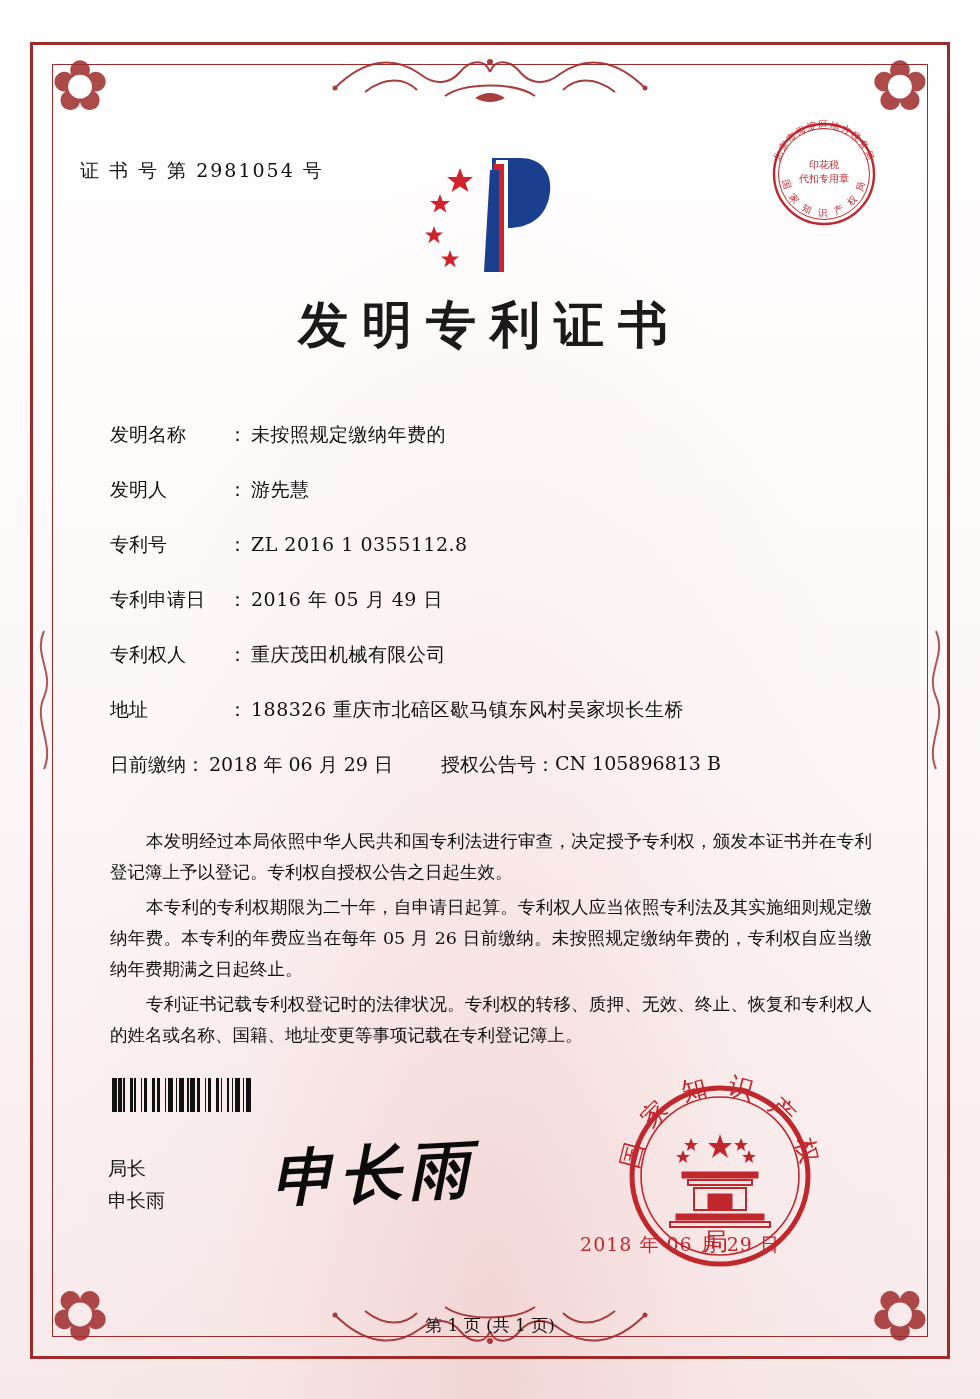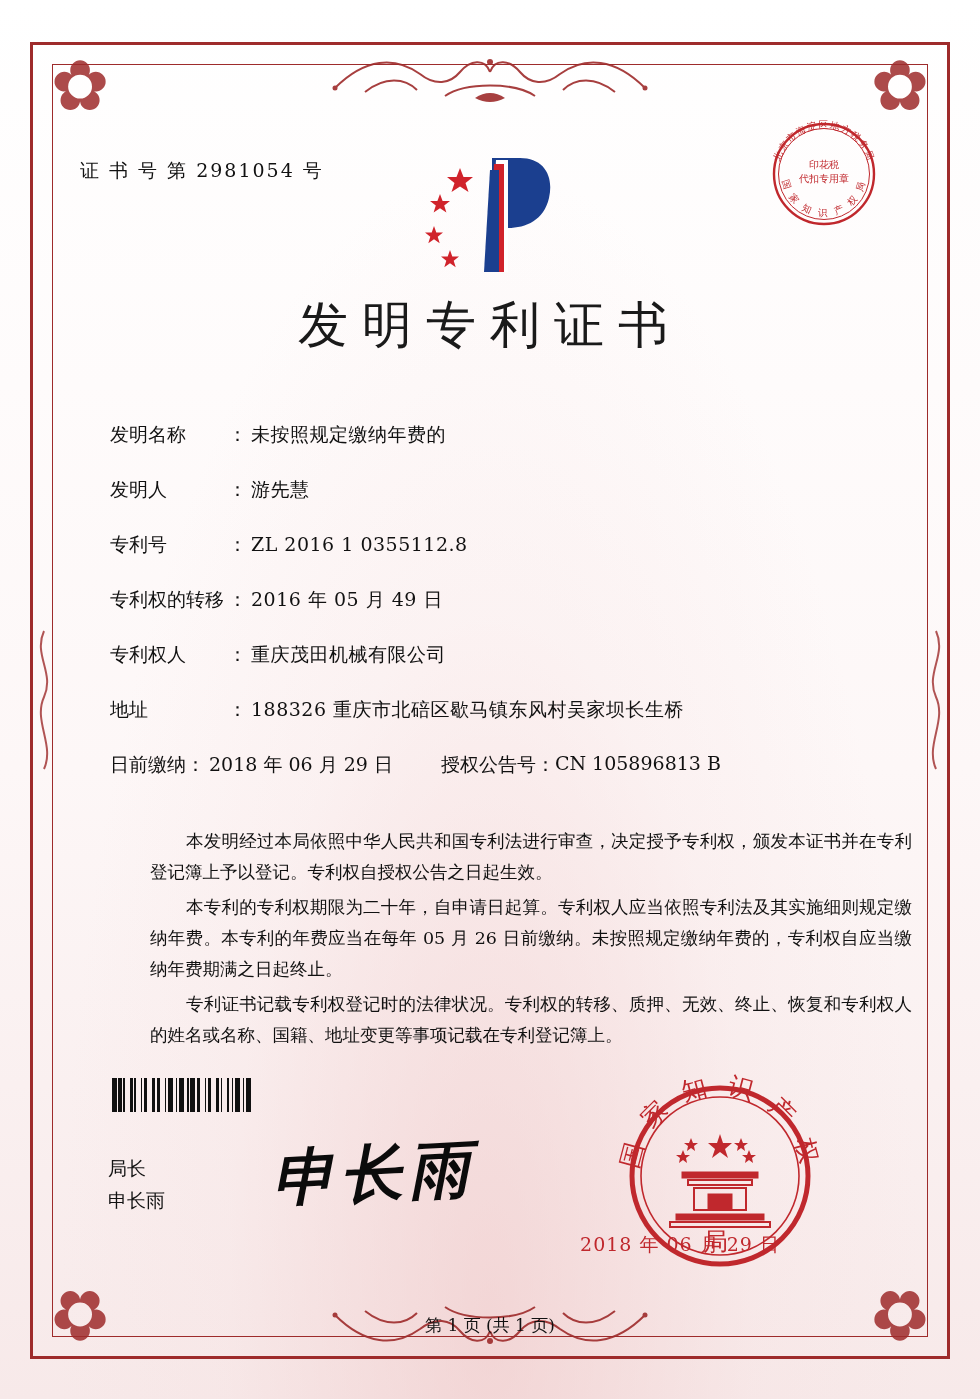--- a/index.html
+++ b/index.html
@@ -94,21 +94,21 @@
   }
 
   
   .doc-title {
     position: absolute;
     left: 0; right: 0;
     top: 292px;
     text-align: center;
     font-family: "DejaVu Serif", serif;
     font-size: 50px;
-    font-weight: normal;
+    font-weight: bold;
     letter-spacing: 14px;
     color: #1a1a1a;
   }
 
   
   .cert-no {
     position: absolute;
     left: 80px;
     top: 158px;
     font-size: 19px;
@@ -153,21 +153,20 @@
   .paras {
     position: absolute;
     left: 110px;
     top: 826px;
     width: 762px;
     font-family: "DejaVu Serif", serif;
     font-size: 17.5px;
     line-height: 31px;
     color: #111;
     text-align: justify;
-    margin-left: 40px;
   }
   .paras p {
     margin: 0 0 4px 0;
     text-indent: 36px;
   }
 
   
   .barcode {
     position: absolute;
     left: 112px;
@@ -348,21 +347,21 @@
     <div class="field-row">
       <div class="field-label">
         <span>专利号</span>
       </div>
       <div class="field-colon">：</div>
       <div class="field-value">ZL 2016 1 0355112.8</div>
     </div>
 
     <div class="field-row">
       <div class="field-label">
-        <span>专利权的转移</span>
+        <span>专利申请日</span>
       </div>
       <div class="field-colon">：</div>
       <div class="field-value">2016 年 05 月 49 日</div>
     </div>
 
     <div class="field-row">
       <div class="field-label">
         <span>专利权人</span>
       </div>
       <div class="field-colon">：</div>

